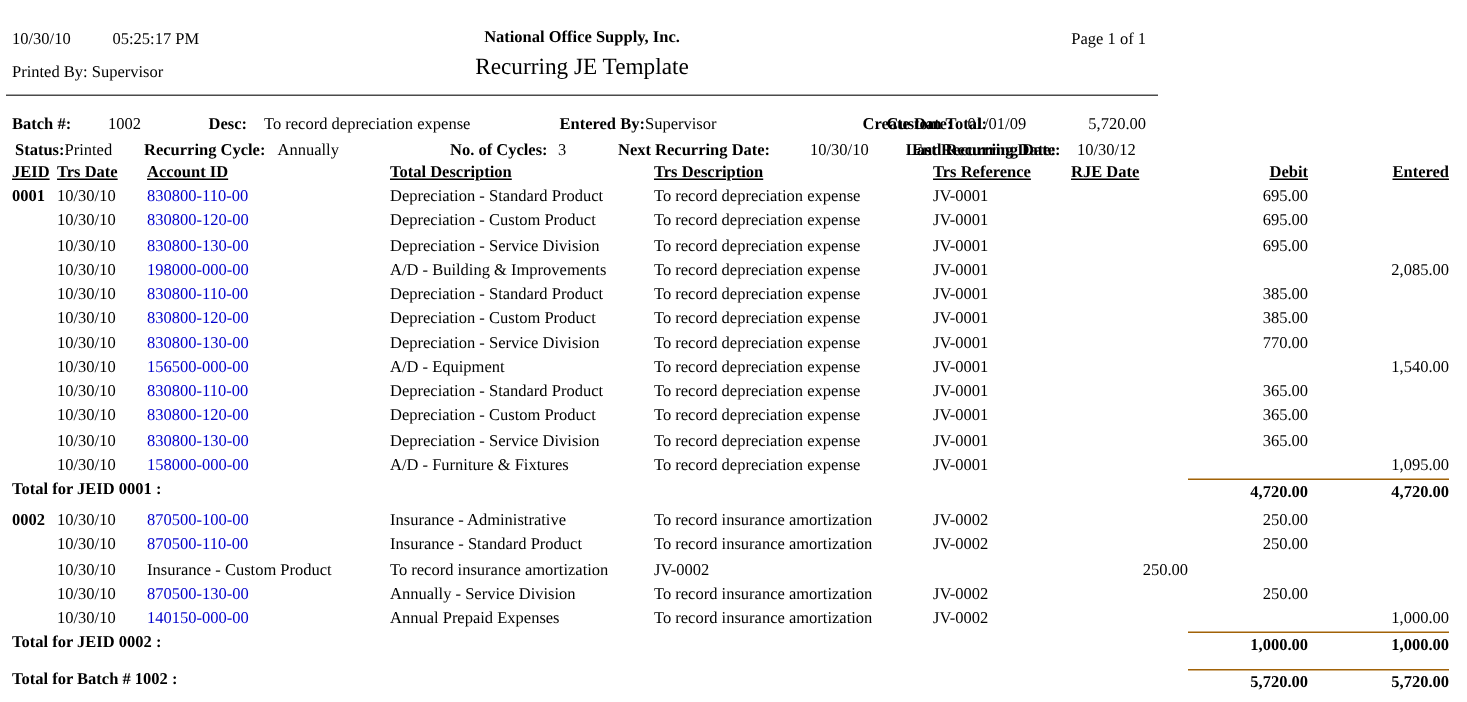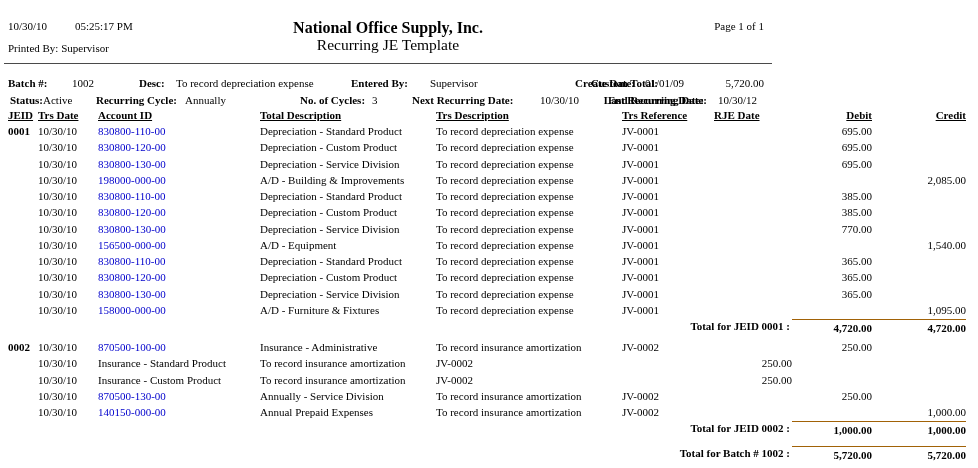--- a/index.html
+++ b/index.html
@@ -11,32 +11,32 @@
     --link-blue:#0000cc;
   }
   .b { font-weight:bold; }
   .report { position:relative; width:776px; height:468px; }
 
   
   .page-head { position:relative; height:63px; }
   .ph-date   { position:absolute; left:8px;  top:20px; }
   .ph-time   { position:absolute; left:75px; top:20px; }
   .ph-printed{ position:absolute; left:8px;  top:42px; }
-  .ph-company{ position:absolute; left:0; width:100%; top:19px; text-align:center; font-weight:bold; font-size:16px; }
+  .ph-company{ position:absolute; left:0; width:100%; top:19px; text-align:center; font-weight:bold; font-size:11px; }
   .ph-title  { position:absolute; left:0; width:100%; top:36px; text-align:center; font-weight:normal; font-size:15.5px; }
   .ph-page   { position:absolute; right:12px; top:20px; }
   .head-rule { border-top:1px solid #4a4a4a; margin:0 4px; }
 
   
   .batch-info { position:relative; height:44px; }
   .bi { position:absolute; white-space:nowrap; }
   .rowA { top:13px; } .rowB { top:30px; }
   .p-batch-l {left:8px;}   .p-batch-v {left:72px;}
   .p-desc-l  {left:139px;} .p-desc-v  {left:176px;}
-  .p-ent-l   {left:351px;text-align:center;} .p-ent-v   {left:430px;}
+  .p-ent-l   {left:373px;text-align:center;} .p-ent-v   {left:430px;}
   .p-cre-l   {left:575px;} .p-cre-v   {left:645px;}
   .p-btot-l  {right:118px;} .p-btot-v {right:12px;}
   .p-stat-l  {left:10px;}  .p-stat-v  {left:43px;}
   .p-cyc-l   {left:96px;}  .p-cyc-v   {left:185px;}
   .p-ncyc-l  {left:300px;} .p-ncyc-v  {left:372px;}
   .p-next-l  {left:412px;} .p-next-v  {left:540px;}
   .p-end-l   {left:608px;} .p-end-v   {left:718px;}
   .p-last-l  {right:72px;}
 
   
@@ -45,21 +45,21 @@
     grid-template-columns:30px 60px 162px 176px 186px 92px 78px 80px 94px;
     margin-left:8px; margin-right:12px;
     height:16.25px; line-height:15px;
   }
   .c { overflow:hidden; white-space:nowrap; }
   .num { text-align:right; }
   .header-row { height:16px; font-weight:bold; }
   .header-row .c > span { text-decoration:underline; }
   .link { color:var(--link-blue); cursor:pointer; }
   .total-row { height:17px; font-weight:bold; }
-  .total-row .lbl { grid-column:1 / 8; text-align:right; padding-right:2px; }
+  .total-row .lbl { grid-column:1 / 8; padding-right:2px; }
   .total-row .sum { border-top:1px solid #a16207; padding-top:1px; }
   .sec-start { margin-top:4px; }
   .batch-total-row { margin-top:8px; }
 </style>
 </head>
 <body style="--link-blue: #0000cc;">
 
 <div class="report">
 
   <div class="page-head">
@@ -78,42 +78,42 @@
     <span class="bi rowA b p-desc-l">Desc:</span>
     <span class="bi rowA p-desc-v">To record depreciation expense</span>
     <span class="bi rowA b p-ent-l">Entered By:</span>
     <span class="bi rowA p-ent-v">Supervisor</span>
     <span class="bi rowA b p-cre-l">Create Date:</span>
     <span class="bi rowA p-cre-v">01/01/09</span>
     <span class="bi rowA b p-btot-l">Custom Total:</span>
     <span class="bi rowA p-btot-v">5,720.00</span>
 
     <span class="bi rowB b p-stat-l">Status:</span>
-    <span class="bi rowB p-stat-v">Active</span>
+    <span class="bi rowB p-stat-v">Printed</span>
     <span class="bi rowB b p-cyc-l">Recurring Cycle:</span>
     <span class="bi rowB p-cyc-v">Annually</span>
     <span class="bi rowB b p-ncyc-l">No. of Cycles:</span>
     <span class="bi rowB p-ncyc-v">3</span>
     <span class="bi rowB b p-next-l">Next Recurring Date:</span>
     <span class="bi rowB p-next-v">10/30/10</span>
     <span class="bi rowB b p-end-l">End Recurring Date:</span>
     <span class="bi rowB p-end-v">10/30/12</span>
     <span class="bi rowB b p-last-l">Last Recurring Date:</span>
   </div>
 
   <div class="grid-row header-row">
     <div class="c"><span>JEID</span></div>
     <div class="c"><span>Trs Date</span></div>
     <div class="c"><span>Account ID</span></div>
     <div class="c"><span>Total Description</span></div>
     <div class="c"><span>Trs Description</span></div>
     <div class="c"><span>Trs Reference</span></div>
     <div class="c"><span>RJE Date</span></div>
     <div class="c num"><span>Debit</span></div>
-    <div class="c num"><span>Credit</span></div>
+    <div class="c num"><span>Entered</span></div>
   </div>
 
   <div id="table-body">
       <div class="grid-row data-row">
         <div class="c b">0001</div>
         <div class="c">10/30/10</div>
         <div class="c link">830800-110-00</div>
         <div class="c">Depreciation - Standard Product</div>
         <div class="c">To record depreciation expense</div>
         <div class="c">JV-0001</div>
@@ -254,20 +254,21 @@
         <div class="c">Insurance - Administrative</div>
         <div class="c">To record insurance amortization</div>
         <div class="c">JV-0002</div>
         <div class="c"></div>
         <div class="c num">250.00</div>
         <div class="c num"></div>
       </div>
       <div class="grid-row data-row">
         <div class="c b"></div>
         <div class="c">10/30/10</div>
+        <div class="c link">870500-110-00</div>
         <div class="c">Insurance - Standard Product</div>
         <div class="c">To record insurance amortization</div>
         <div class="c">JV-0002</div>
         <div class="c"></div>
         <div class="c num">250.00</div>
         <div class="c num"></div>
       </div>
       <div class="grid-row data-row">
         <div class="c b"></div>
         <div class="c">10/30/10</div>

